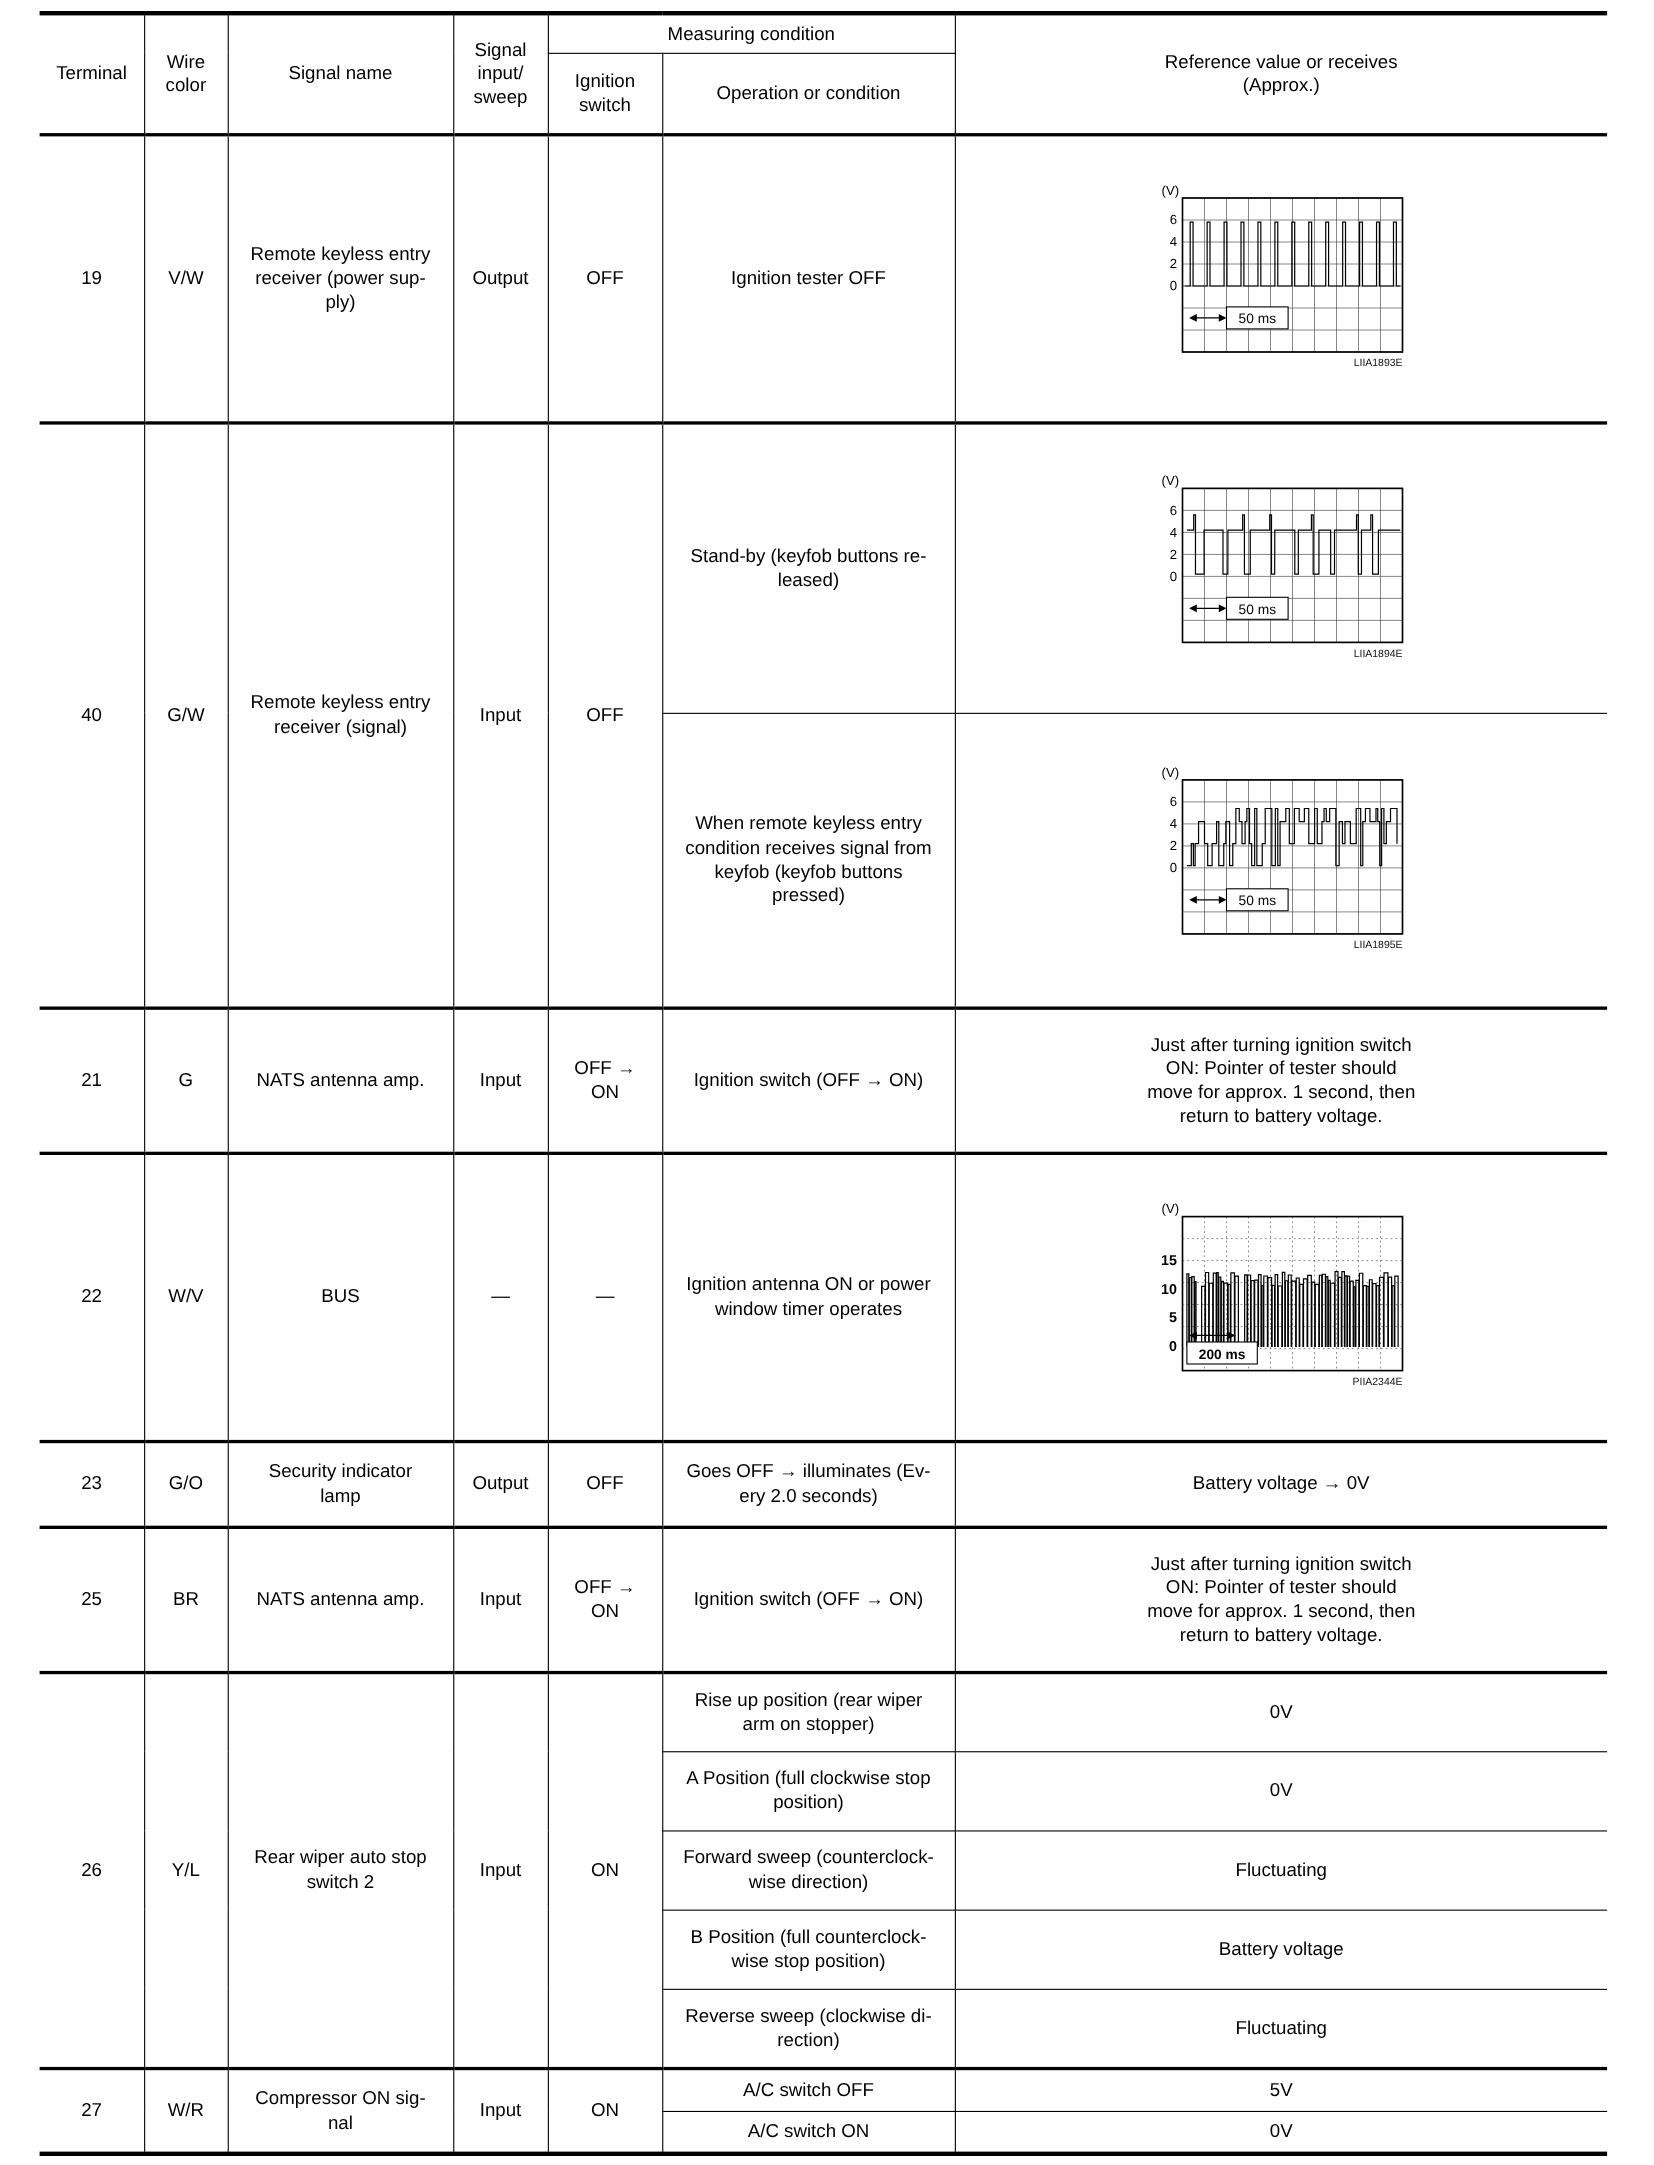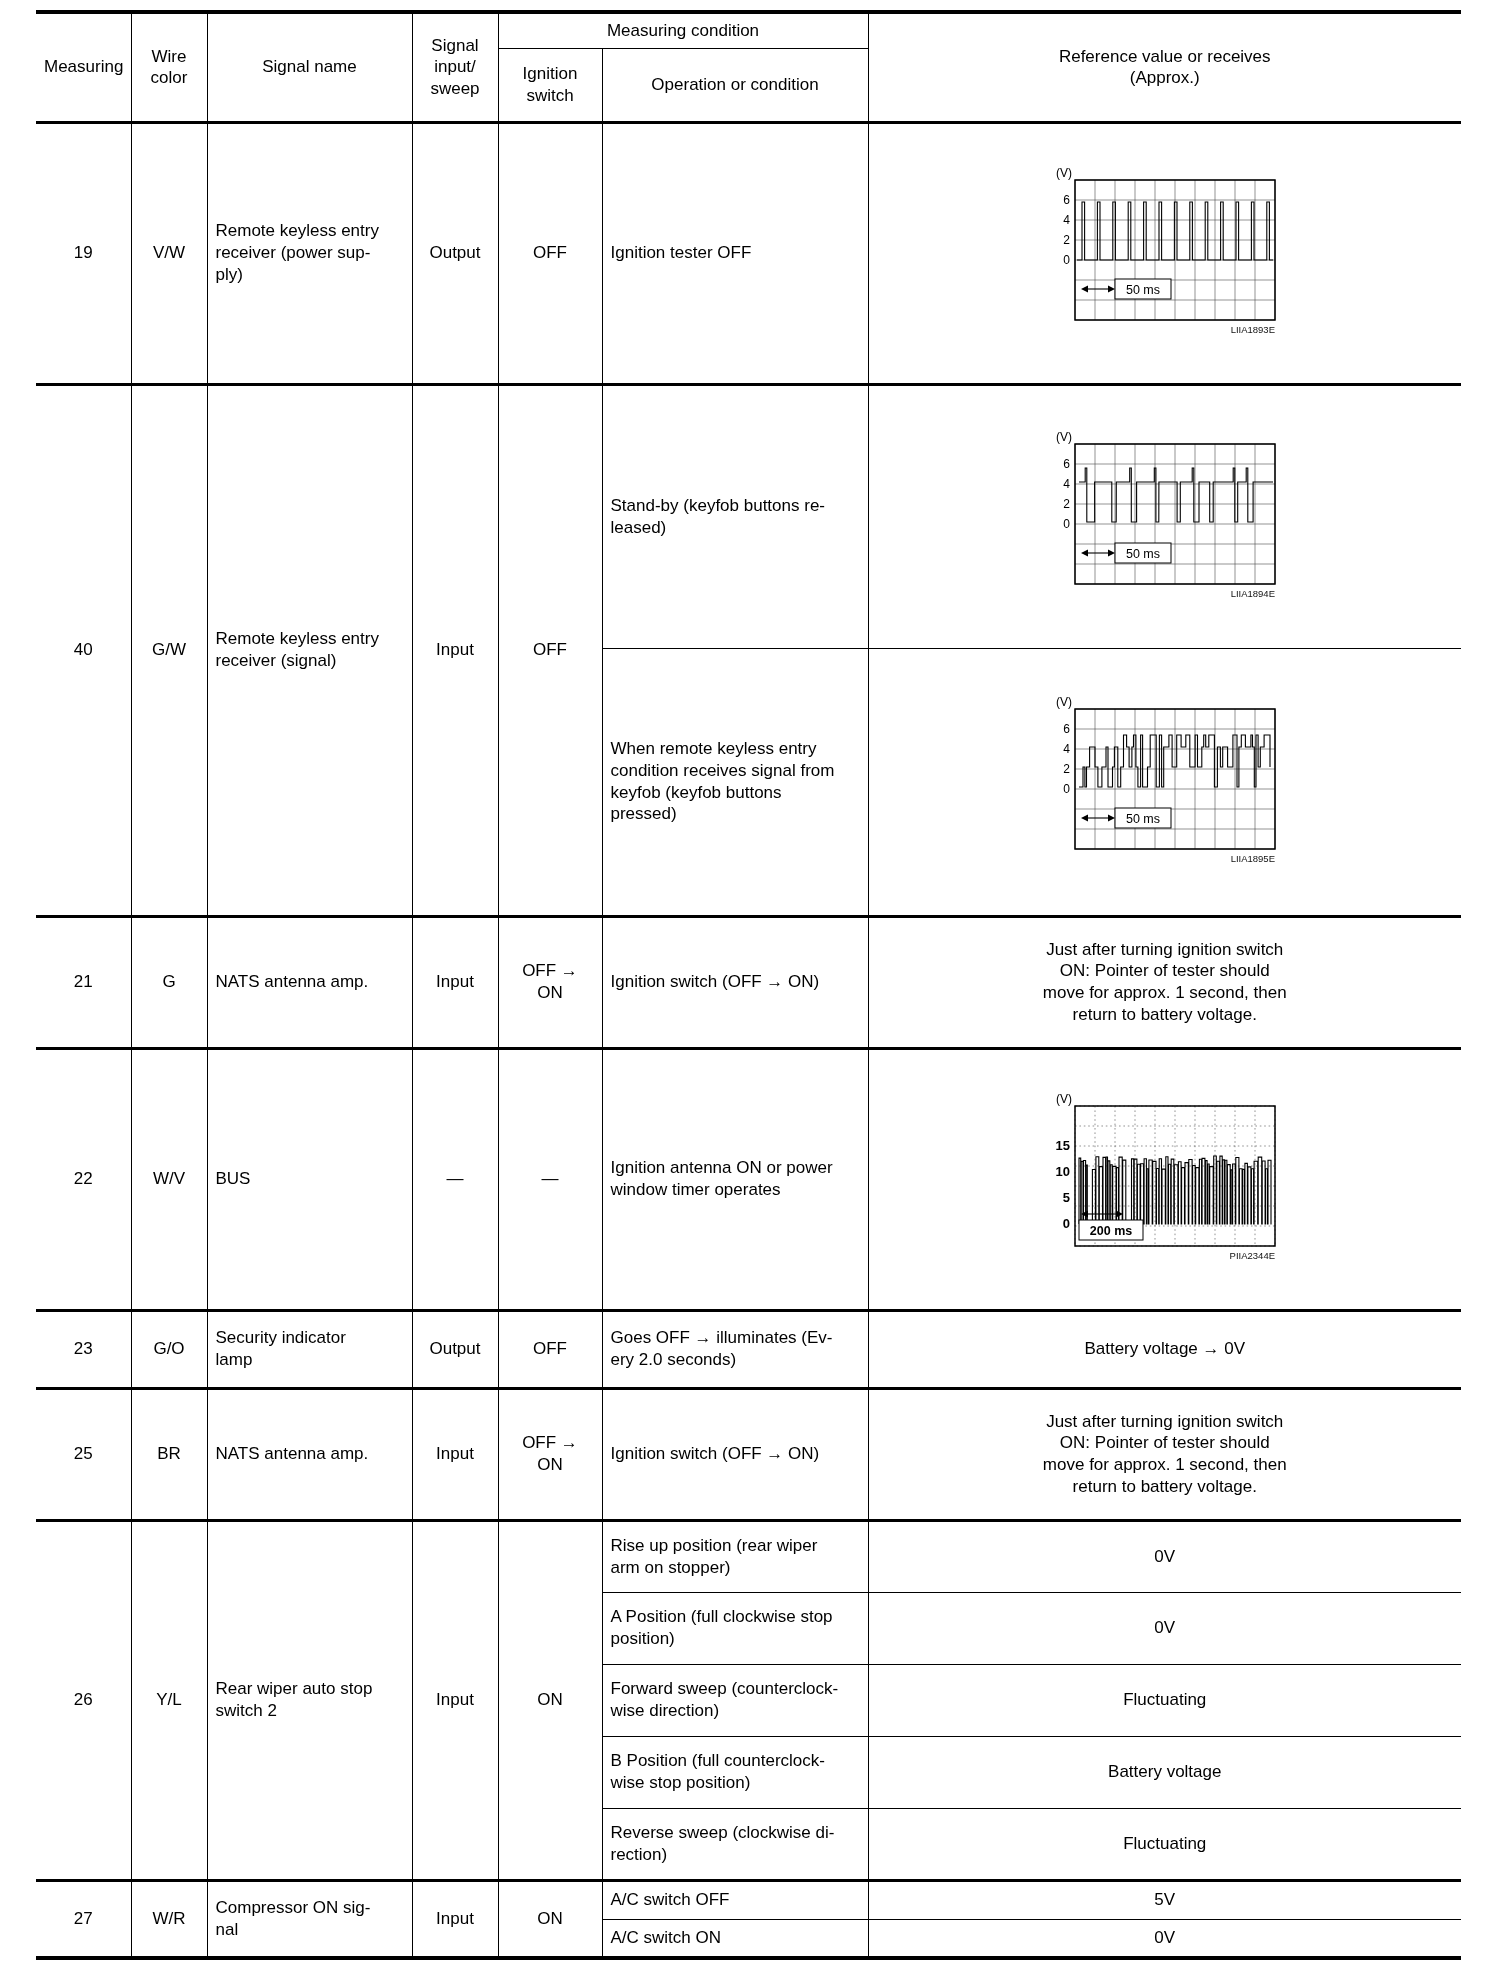--- a/index.html
+++ b/index.html
@@ -15,21 +15,21 @@
     border-left:hidden;border-right:hidden;
     font-size:17px;line-height:1.28;
   }
   .t th,.t td{
     border:1px solid #000;padding:3px 8px;vertical-align:middle;font-weight:normal;
   }
   .t thead th{text-align:center}
   tr.grp>td{border-top:3px solid #000}
   tr.sub>td{border-top:1px solid #000}
   .c{text-align:center}
-  .l{text-align:left;padding-left:10px;padding-right:10px}
+  .l{text-align:center;padding-left:10px;padding-right:10px}
   .pre{white-space:pre-line}
   .wfcell{padding:6px 4px}
   .wfwrap{display:flex;justify-content:center;align-items:center}
   tr.hh1{height:36px} tr.hh2{height:74px}
   tr.h262{height:262px} tr.h264{height:264px} tr.h268{height:268px}
   tr.h132{height:132px} tr.h78{height:78px} tr.h72{height:72px} tr.h39{height:39px}
   svg text{font-family:"Liberation Sans","DejaVu Sans",sans-serif}
 </style>
 </head>
 <body>
@@ -40,21 +40,21 @@
       <col style="width:95px">
         <col style="width:76px">
         <col style="width:205px">
       <col style="width:86px">
         <col style="width:104px">
         <col style="width:266px">
       <col style="width:593px">
     </colgroup>
     <thead>
       <tr class="hh1">
-        <th rowspan="2" class="c">Measuring</th>
+        <th rowspan="2" class="c">Terminal</th>
         <th rowspan="2" class="c pre">Wire
 color</th>
         <th rowspan="2" class="c">Signal name</th>
         <th rowspan="2" class="c pre">Signal
 input/
 sweep</th>
         <th colspan="2" class="c">Measuring condition</th>
         <th rowspan="2" class="c pre">Reference value or receives
 (Approx.)</th>
       </tr>

